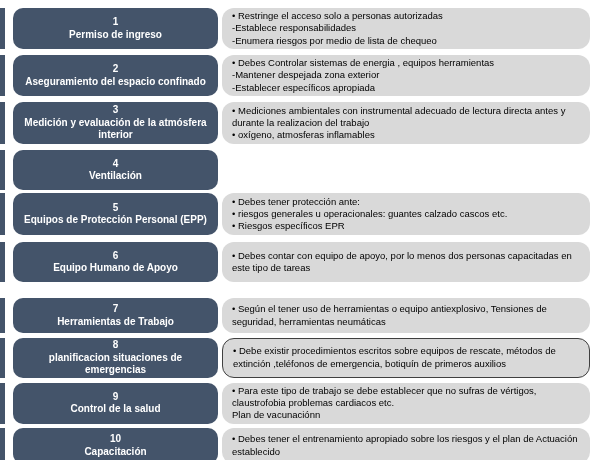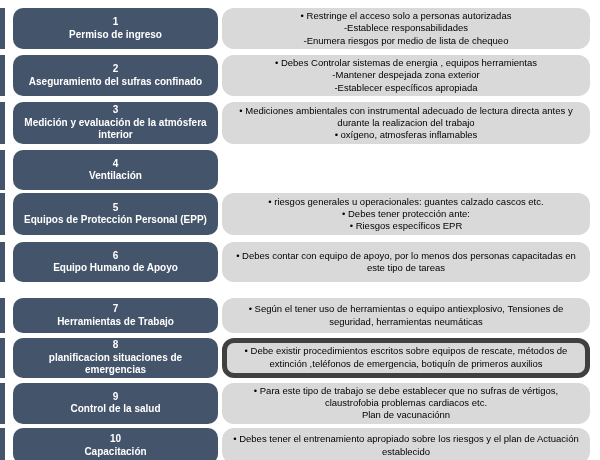--- a/index.html
+++ b/index.html
@@ -38,28 +38,27 @@
     line-height: 1.25;
   }
   .row .rightbox {
     flex: 1 1 auto;
     background: #D9D9D9;
     border-radius: 12px;
     margin-right: 10px;
     display: flex;
     flex-direction: column;
     justify-content: center;
-    text-align: center;
     padding: 2px 10px;
     box-sizing: border-box;
     color: #000000;
     font-size: 9.5px;
     line-height: 1.3;
   }
-  .row .rightbox.accent-border { border: 5px solid #404040; }
+  .row .rightbox.accent-border { border: 1px solid #404040; }
   .row:nth-of-type(1)  { margin-top: 0;    min-height: 39px; }
   .row:nth-of-type(2)  { margin-top: 6px;  min-height: 39px; }
   .row:nth-of-type(3)  { margin-top: 6px;  min-height: 42px; }
   .row:nth-of-type(4)  { margin-top: 6px;  min-height: 40px; }
   .row:nth-of-type(5)  { margin-top: 3px;  min-height: 42px; }
   .row:nth-of-type(6)  { margin-top: 7px;  min-height: 40px; }
   .row:nth-of-type(7)  { margin-top: 16px; min-height: 35px; }
   .row:nth-of-type(8)  { margin-top: 5px;  min-height: 38px; }
   .row:nth-of-type(9)  { margin-top: 5px;  min-height: 35px; }
   .row:nth-of-type(10) { margin-top: 4px;  min-height: 36px; }
@@ -79,21 +78,21 @@
       <div>• Restringe el acceso solo a personas autorizadas</div>
       <div>-Establece responsabilidades</div>
       <div>-Enumera riesgos por medio de lista de chequeo</div>
     </div>
   </div>
 
   <div class="row">
     <div class="bar"></div>
     <div class="leftbox">
       <div>2</div>
-      <div>Aseguramiento del sufras confinado</div>
+      <div>Aseguramiento del espacio confinado</div>
     </div>
     <div class="rightbox">
       <div>• Debes Controlar sistemas de energia , equipos herramientas</div>
       <div>-Mantener despejada zona  exterior</div>
       <div>-Establecer específicos apropiada</div>
     </div>
   </div>
 
   <div class="row">
     <div class="bar"></div>
@@ -115,22 +114,22 @@
     </div>
   </div>
 
   <div class="row">
     <div class="bar"></div>
     <div class="leftbox">
       <div>5</div>
       <div>Equipos de Protección Personal (EPP)</div>
     </div>
     <div class="rightbox">
+      <div>• Debes tener protección ante:</div>
       <div>• riesgos generales u operacionales: guantes calzado cascos etc.</div>
-      <div>• Debes tener protección ante:</div>
       <div>• Riesgos específicos EPR</div>
     </div>
   </div>
 
   <div class="row">
     <div class="bar"></div>
     <div class="leftbox">
       <div>6</div>
       <div>Equipo Humano de Apoyo</div>
     </div>

